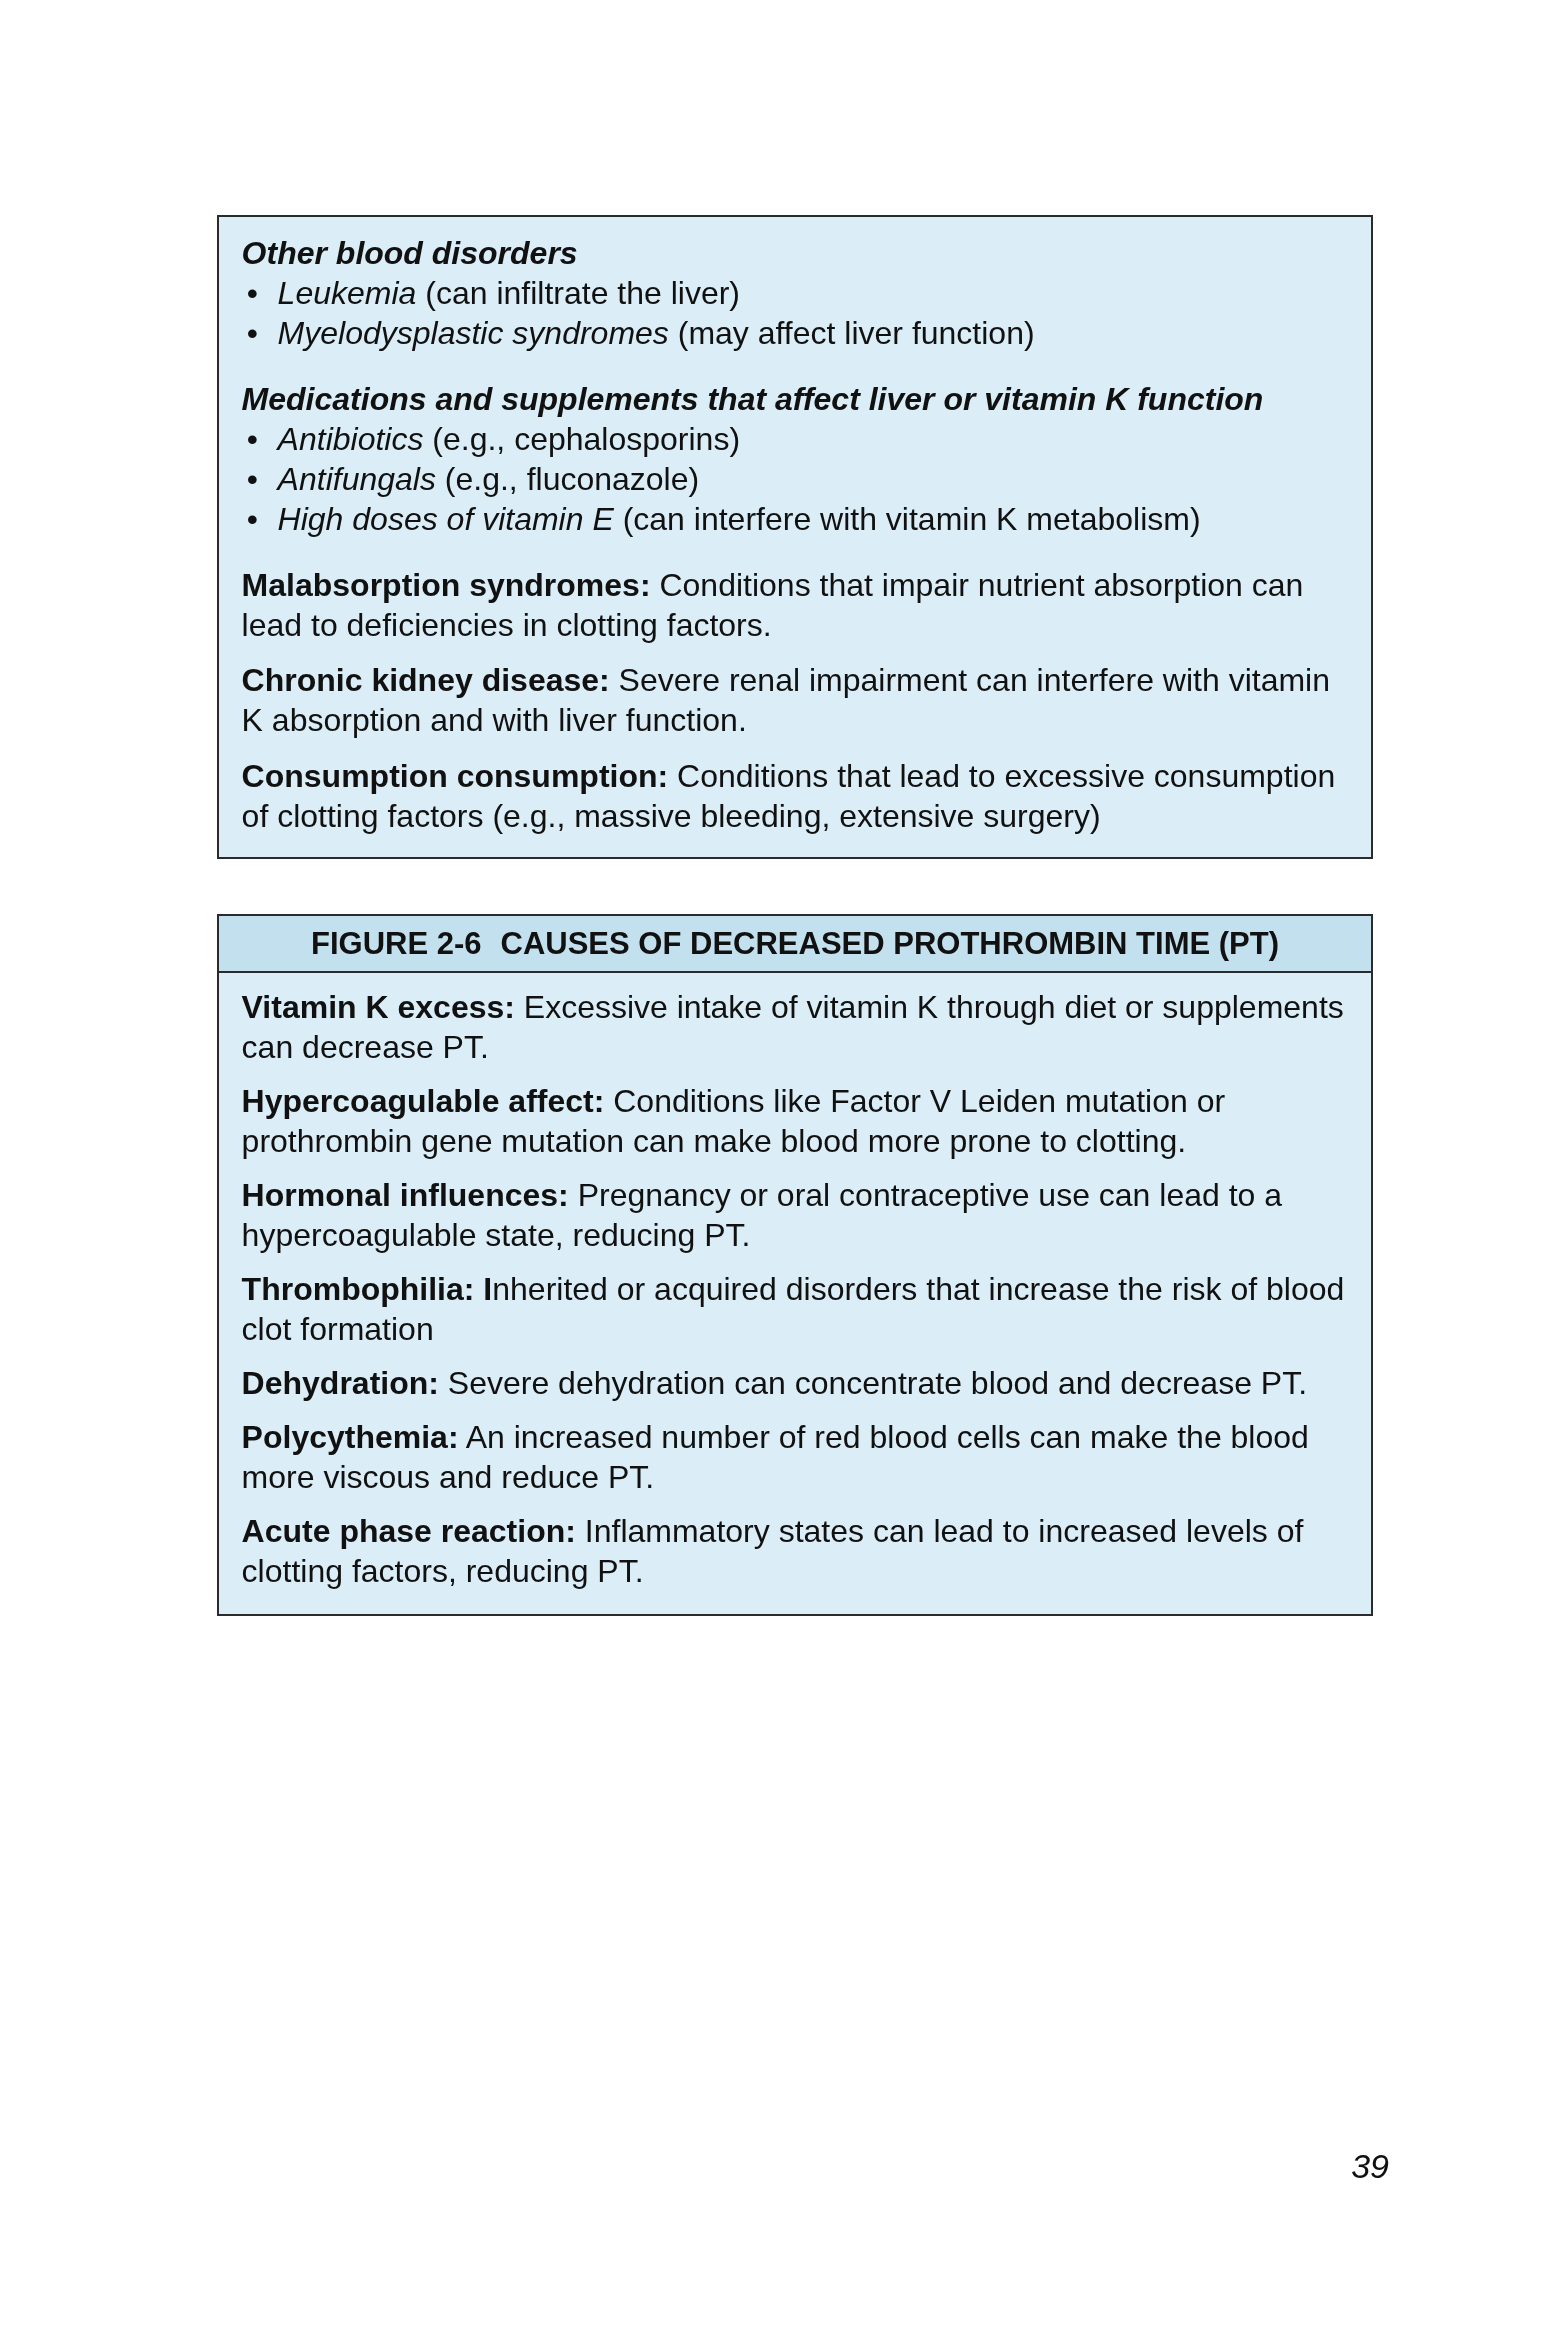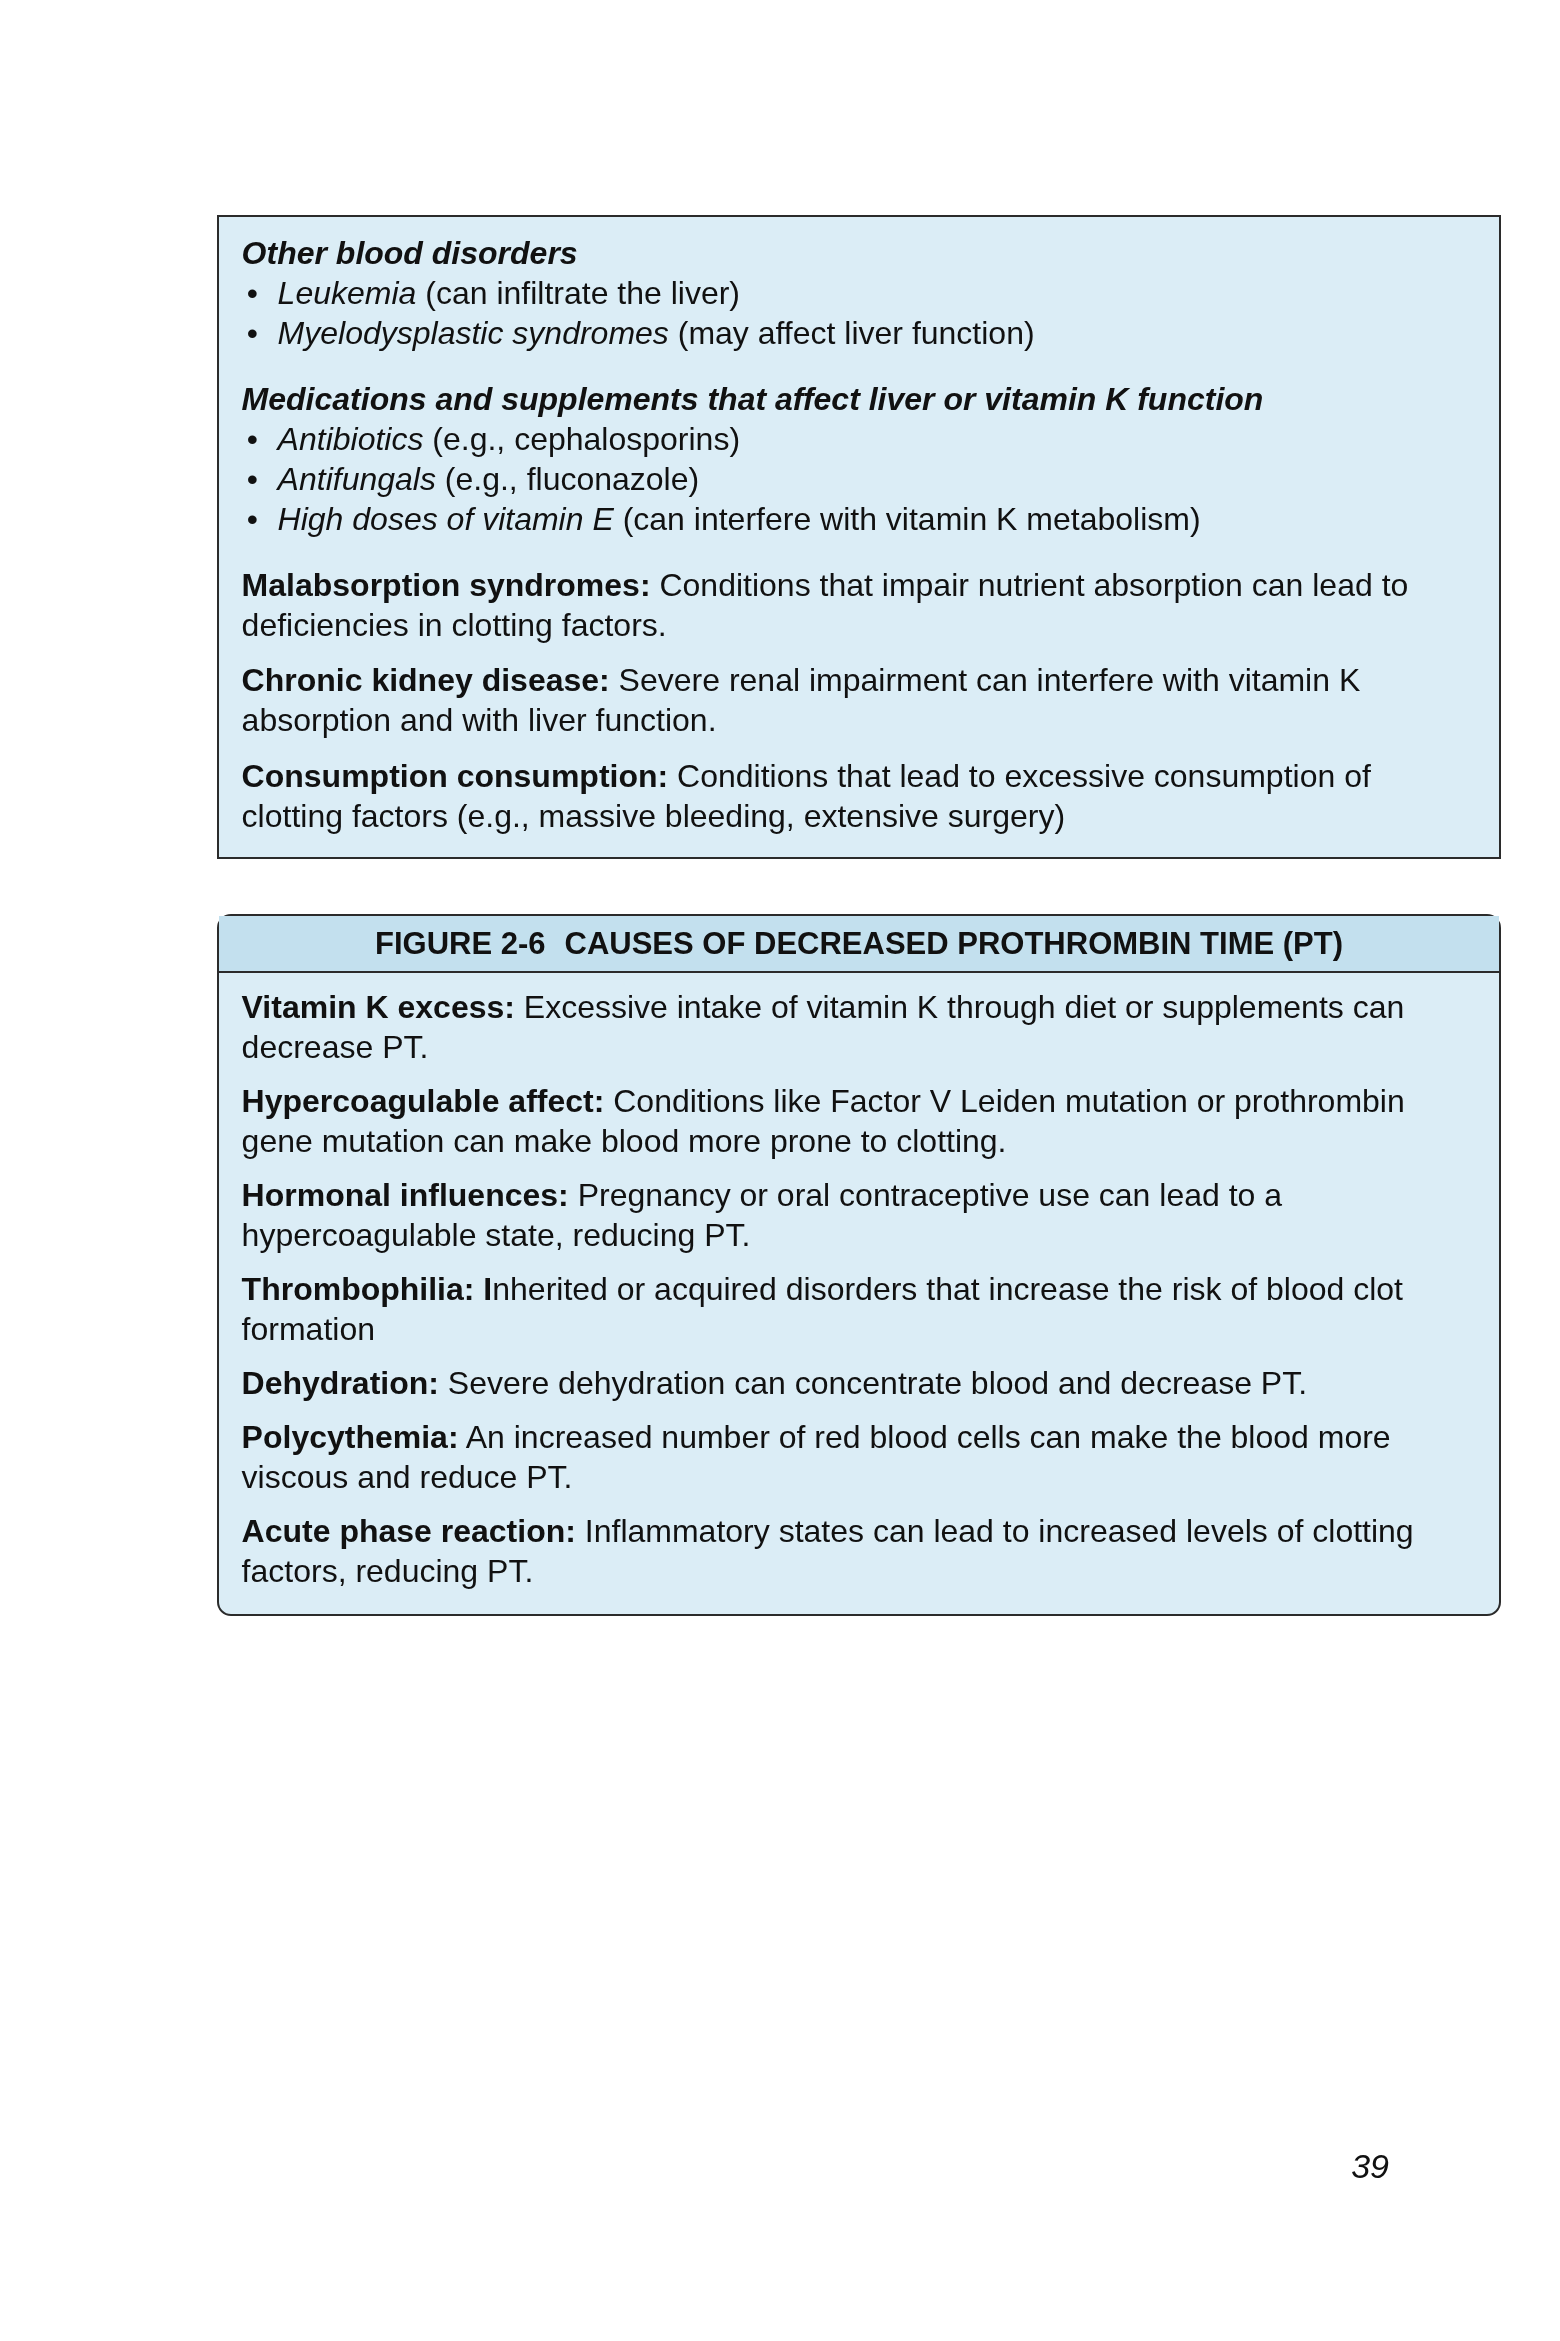--- a/index.html
+++ b/index.html
@@ -10,27 +10,27 @@
   }
   *{margin:0;padding:0;box-sizing:border-box;}
   html,body{background:#ffffff;}
   body{
     width:1561px;height:2342px;position:relative;
     font-family:"Liberation Sans","DejaVu Sans",sans-serif;
     color:var(--text);
   }
   .page{position:absolute;inset:0;background:#ffffff;}
   .box{
-    position:absolute;left:217px;width:1284px;
+    position:absolute;left:217px;width:1156px;
     background:var(--box-fill);
     border:2.6px solid var(--border);
     font-size:32px;line-height:40px;
   }
   .note-box{top:215px;min-height:597px;padding:15.6px 22.6px 21px 22.6px;}
-  .figure-box{top:914px;min-height:646px;padding:0;border-radius:14px;}
+  .figure-box{top:914px;min-height:646px;padding:0;}
   .figure-body{padding:14px 22.6px 22.6px 22.6px;}
   .group + .group{margin-top:26px;}
   .group-title{font-weight:bold;font-style:italic;}
   .bullet-row{display:flex;}
   .bullet{flex:0 0 36px;padding-left:5.2px;}
   .bullet-text{flex:1 1 auto;}
   .lead-italic{font-style:italic;}
   .entries{margin-top:26px;}
   .entry + .entry{margin-top:15.6px;}
   .entry-lead{font-weight:bold;}

